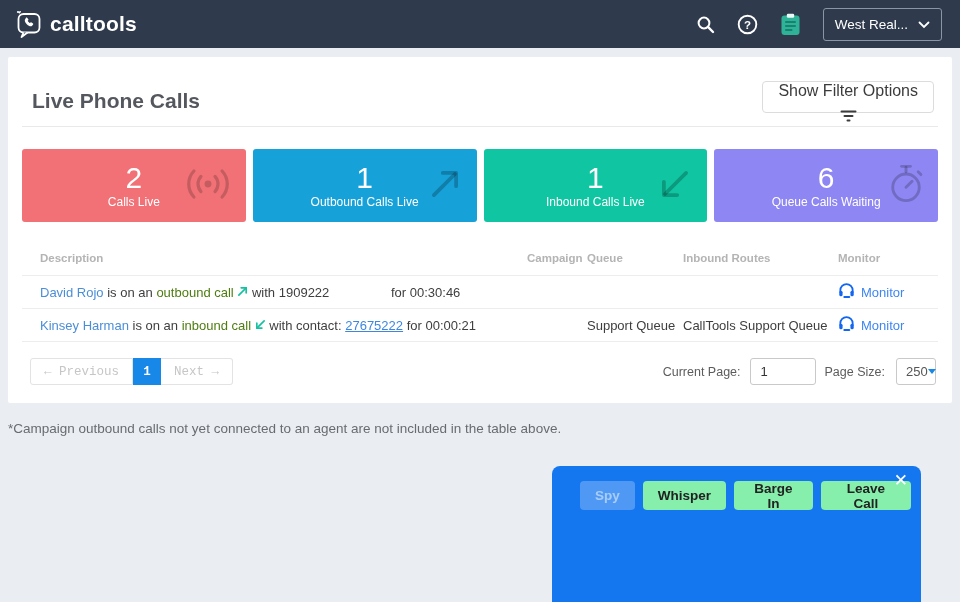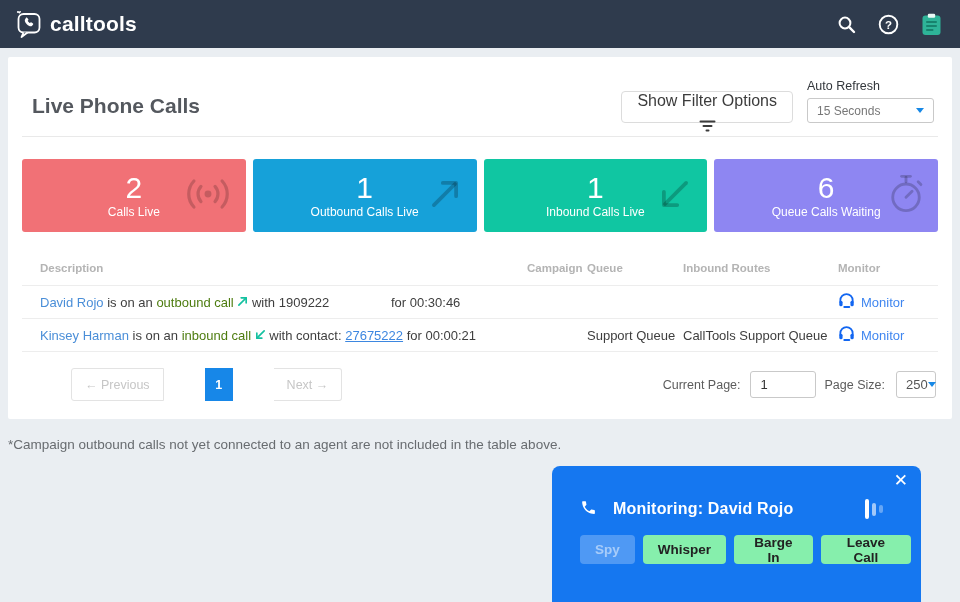--- a/index.html
+++ b/index.html
@@ -60,21 +60,21 @@
   tr.last td{ border-bottom:1px solid #ededed; }
   .agent-link{ color:#4a8ed8; cursor:pointer; }
   .call-type{ color:#4d7c0f; }
   .contact-link{ color:#3d87e0; text-decoration:underline; cursor:pointer; }
   .dur-gap{ margin-left:58px; }
   .monitor-link{ display:flex; align-items:center; gap:6px; color:#3f86f0; cursor:pointer; }
   
   .pager-row{ display:flex; justify-content:space-between; align-items:center; margin-top:16px; padding:0 2px 6px 8px; }
   .pager{ display:flex; }
   .pg-btn{ border:1px solid #e3e3e3; background:#fff; color:#c6c6c6; font-size:12.5px;
-    height:33px; padding:0 13px; font-family:Liberation Sans, sans-serif; cursor:pointer;margin-left:41px; }
+    height:27px; padding:0 13px; font-family:Liberation Mono, monospace; cursor:pointer; }
   .pg-prev{ border-radius:3px 0 0 3px; }
   .pg-next{ border-radius:0 3px 3px 0; border-left:none; }
   .pg-cur{ background:#1787e8; border:1px solid #1787e8; color:#fff; width:28px; padding:0;
     font-weight:700; font-size:12.5px; }
   .pager-right{ display:flex; align-items:center; gap:9px; }
   .pg-label{ font-size:12.5px; color:#5c5c5c; }
   .page-input{ width:66px; height:27px; border:1px solid #c9c9c9; border-radius:3px;
     padding-left:10px; font-size:13px; color:#333; font-family:inherit; }
   .page-size-select{ width:40px; height:27px; font-size:13px; color:#555; margin-left:2px; }
   
@@ -125,44 +125,45 @@
     </span>
     <span class="nav-icon">
       <svg width="21" height="23" viewBox="0 0 21 23">
         <rect x="1.5" y="2.5" width="18" height="19.5" rx="3" fill="#2eb398"></rect>
         <rect x="6.8" y="0.8" width="7.4" height="4" rx="1.3" fill="#eafaf6"></rect>
         <rect x="5" y="8" width="11" height="1.9" rx=".9" fill="#17826d"></rect>
         <rect x="5" y="12" width="11" height="1.9" rx=".9" fill="#17826d"></rect>
         <rect x="5" y="16" width="7.5" height="1.9" rx=".9" fill="#17826d"></rect>
       </svg>
     </span>
+    <button class="account-btn">
+      <span>West Real...</span>
+      <span>
+        <svg width="12" height="8" viewBox="0 0 12 8" fill="none">
+          <path d="M1.5 1.5 L6 6 L10.5 1.5" stroke="#fff" stroke-width="1.8" stroke-linecap="round"></path>
+        </svg>
+      </span>
+    </button>
   </div>
 </header>
 
 <main class="card">
   <div class="card-header">
     <h1 class="page-title">Live Phone Calls</h1>
     <div class="controls">
       <button class="filter-btn">
         <span>Show Filter Options</span>
         <span>
           <svg width="17" height="13" viewBox="0 0 17 13">
             <rect x="0.5" y="0.5" width="16" height="2" rx="1" fill="#3c3c3c"></rect>
             <rect x="3.5" y="5" width="10" height="2" rx="1" fill="#3c3c3c"></rect>
             <rect x="6.5" y="9.5" width="4" height="2" rx="1" fill="#3c3c3c"></rect>
           </svg>
         </span>
       </button>
-      <div class="auto-refresh">
-        <span class="auto-refresh-label">Auto Refresh</span>
-        <div class="select">
-          <span>15 Seconds</span>
-          <span class="caret"></span>
-        </div>
-      </div>
     </div>
   </div>
   <div class="divider"></div>
 
   <div class="stats">
     <div class="stat" style="background: rgb(241, 113, 118);">
       <span class="stat-value">2</span>
       <span class="stat-label">Calls Live</span>
       <span class="stat-icon">
         <svg width="52" height="38" viewBox="0 0 48 32" fill="none" stroke="rgba(0,0,0,0.18)" stroke-width="3" stroke-linecap="round">
@@ -308,32 +309,19 @@
         <span class="caret"></span>
       </div>
     </div>
   </div>
 </main>
 
 <p class="footnote">*Campaign outbound calls not yet connected to an agent are not included in the table above.</p>
 
 <div class="popup" style="background: rgb(21, 119, 240);">
   <span class="popup-close">✕</span>
-  <div class="popup-head">
-    <span>
-      <svg width="17" height="17" viewBox="0 0 24 24" fill="#fff">
-        <path d="M6.62 10.79c1.44 2.83 3.76 5.14 6.59 6.59l2.2-2.21c.27-.27.67-.36 1.02-.24 1.12.37 2.33.57 3.57.57.55 0 1 .45 1 1V20c0 .55-.45 1-1 1-9.39 0-17-7.61-17-17 0-.55.45-1 1-1h3.5c.55 0 1 .45 1 1 0 1.25.2 2.45.57 3.57.11.35.03.74-.25 1.02l-2.2 2.2z"></path>
-      </svg>
-    </span>
-    <span class="popup-title">Monitoring: David Rojo</span>
-    <span class="vol-bars">
-      <span class="vb1"></span>
-        <span class="vb2"></span>
-        <span class="vb3"></span>
-    </span>
-  </div>
   <div class="popup-btns">
     <button class="pbtn pbtn-spy">Spy</button>
     <button class="pbtn">Whisper</button>
     <button class="pbtn">Barge In</button>
     <button class="pbtn">Leave Call</button>
   </div>
 </div>
 
 </body></html>

